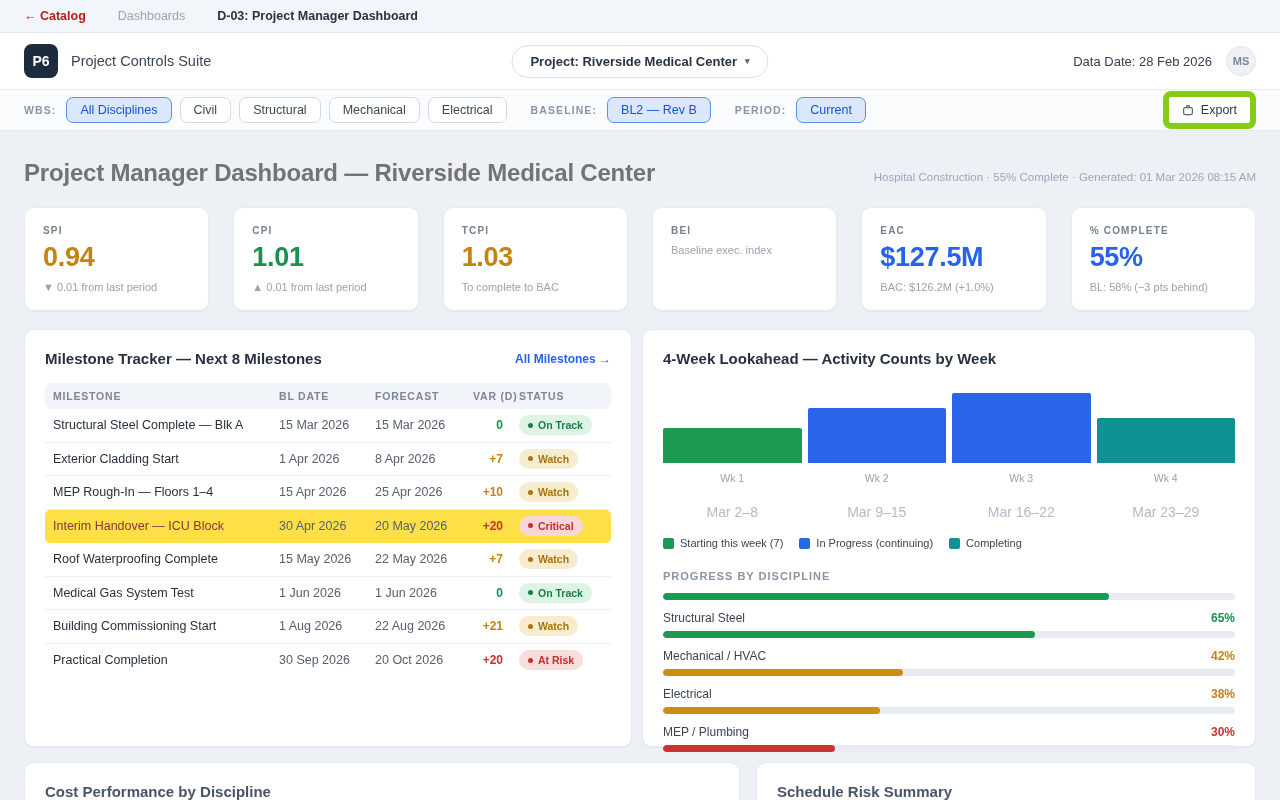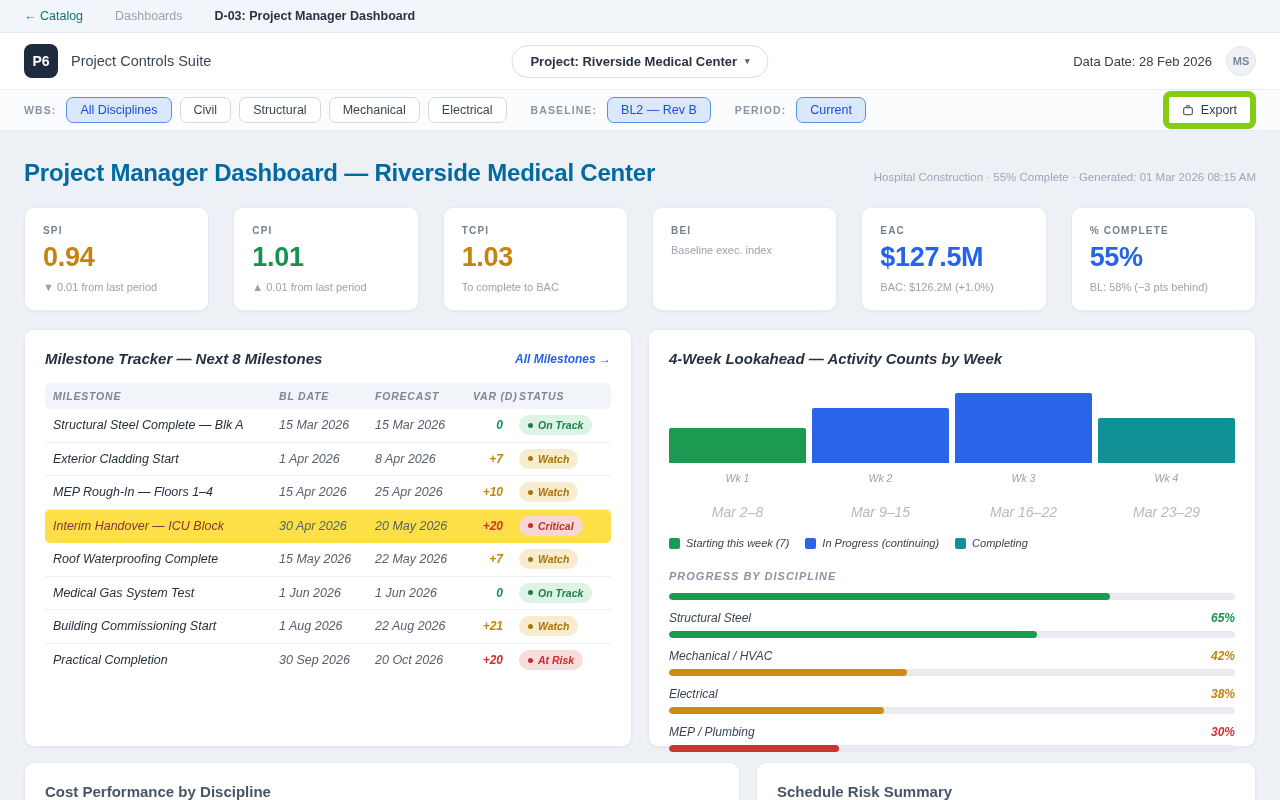--- a/index.html
+++ b/index.html
@@ -4,21 +4,21 @@
 <style>
   * { box-sizing: border-box; margin: 0; padding: 0; }
   html,body { width:1280px; height:800px; overflow:hidden; }
   body {
     background:#edf1f6;
     font-family:"Liberation Sans", sans-serif;
     color:#1f2937;
   }
   
   .topbar{height:33px;background:#f2f5f9;border-bottom:1px solid #e3e8ef;display:flex;align-items:center;gap:32px;padding:0 24px;font-size:12.5px;}
-  .topbar .back{color:#0f766e;font-weight:400;text-decoration:none;cursor:pointer;}
+  .topbar .back{color:#b91c1c;font-weight:700;text-decoration:none;cursor:pointer;}
   .topbar .crumb{color:#9aa4b2;}
   .topbar .current{color:#2a3342;font-weight:700;}
   
   .appbar{height:57px;background:#fff;border-bottom:1px solid #e7ebf1;display:flex;align-items:center;padding:0 24px;position:relative;}
   .logo{width:34px;height:34px;border-radius:8px;background:#1d2b3f;color:#fff;font-weight:700;font-size:14px;display:flex;align-items:center;justify-content:center;}
   .appname{margin-left:13px;font-size:14.5px;color:#3a4656;}
   .project-pill{position:absolute;left:50%;transform:translateX(-50%);display:flex;align-items:center;gap:8px;border:1px solid #d9dfe8;background:#fff;border-radius:999px;padding:8px 18px;font-size:13px;font-weight:700;color:#2a3342;cursor:pointer;}
   .project-pill .caret{font-size:9px;color:#55606e;}
   .appbar-right{margin-left:auto;display:flex;align-items:center;gap:14px;}
   .data-date{font-size:13px;color:#333e4e;}
@@ -26,31 +26,31 @@
   
   .filterbar{height:41px;background:#fbfcfe;border-bottom:1px solid #e5eaf1;display:flex;align-items:center;padding:0 24px;gap:8px;}
   .fl-label{font-size:10.5px;font-weight:700;color:#8a94a3;letter-spacing:1.1px;margin-right:2px;}
   .fl-label.gap{margin-left:16px;}
   .chip{border:1px solid #d3dae4;background:#fff;border-radius:7px;padding:5px 13px;font-size:12.5px;color:#3c4654;cursor:pointer;white-space:nowrap;}
   .chip.selected{background:#dbe8fb;border-color:#5b8def;color:#1d4ed8;font-weight:500;}
   .export-btn{margin-left:auto;display:flex;gap:7px;align-items:center;border:6px solid #84cc16;background:#fff;border-radius:8px;padding:6px 13px;font-size:12.5px;color:#2f3a48;font-weight:500;cursor:pointer;}
   .export-btn svg{display:block;}
   
   .pagehead{display:flex;justify-content:space-between;align-items:flex-end;margin:28px 24px 0;}
-  .pagehead h1{font-size:24px;font-weight:700;color:#0369a1;letter-spacing:-0.2px;text-align:center;}
+  .pagehead h1{font-size:24px;font-weight:700;color:#737373;letter-spacing:-0.2px;text-align:center;}
   .page-sub{font-size:11.5px;color:#9ba7b7;padding-bottom:4px;}
   
   .kpi-row{display:flex;gap:24px;margin:20px 24px 0;}
   .kpi{flex:1;background:#fff;border:1px solid #e7ebf1;border-radius:10px;padding:17px 18px;box-shadow:0 1px 2px rgba(23,34,56,.05);}
   .kpi-label{font-size:10px;font-weight:700;color:#76818f;letter-spacing:1.2px;}
   .kpi-value{font-size:27px;font-weight:800;margin-top:6px;letter-spacing:-0.3px;}
   .amber{color:#c5830f;} .green{color:#1a9150;} .blue{color:#2563eb;} .red{color:#cf2f2f;}
   .kpi-sub{font-size:11px;color:#9aa3ae;margin-top:8px;}
   
-  .panels{display:flex;gap:16px;margin:18px 24px 0;font-style:italic;}
+  .panels{display:flex;gap:10px;margin:18px 24px 0;}
   .panel{background:#fff;border:1px solid #e7ebf1;border-radius:10px;height:418px;box-shadow:0 1px 2px rgba(23,34,56,.05);}
   .panel.left{width:608px;flex:none;}
   .panel.right{flex:1;}
   .panel-head{display:flex;justify-content:space-between;align-items:center;padding:20px 20px 0;}
   .panel-title{font-size:15px;font-weight:700;color:#26303f;}
   .link{font-size:12px;font-weight:700;color:#2563eb;text-decoration:none;cursor:pointer;}
   
   .ms-table{margin:16px 20px 0;}
   .ms-hrow,.ms-row{display:grid;grid-template-columns:1fr 96px 98px 46px 92px;align-items:center;}
   .ms-hrow{background:#f1f4f8;border-radius:6px;height:26px;font-size:10.5px;font-weight:700;color:#7c8795;letter-spacing:.8px;}

